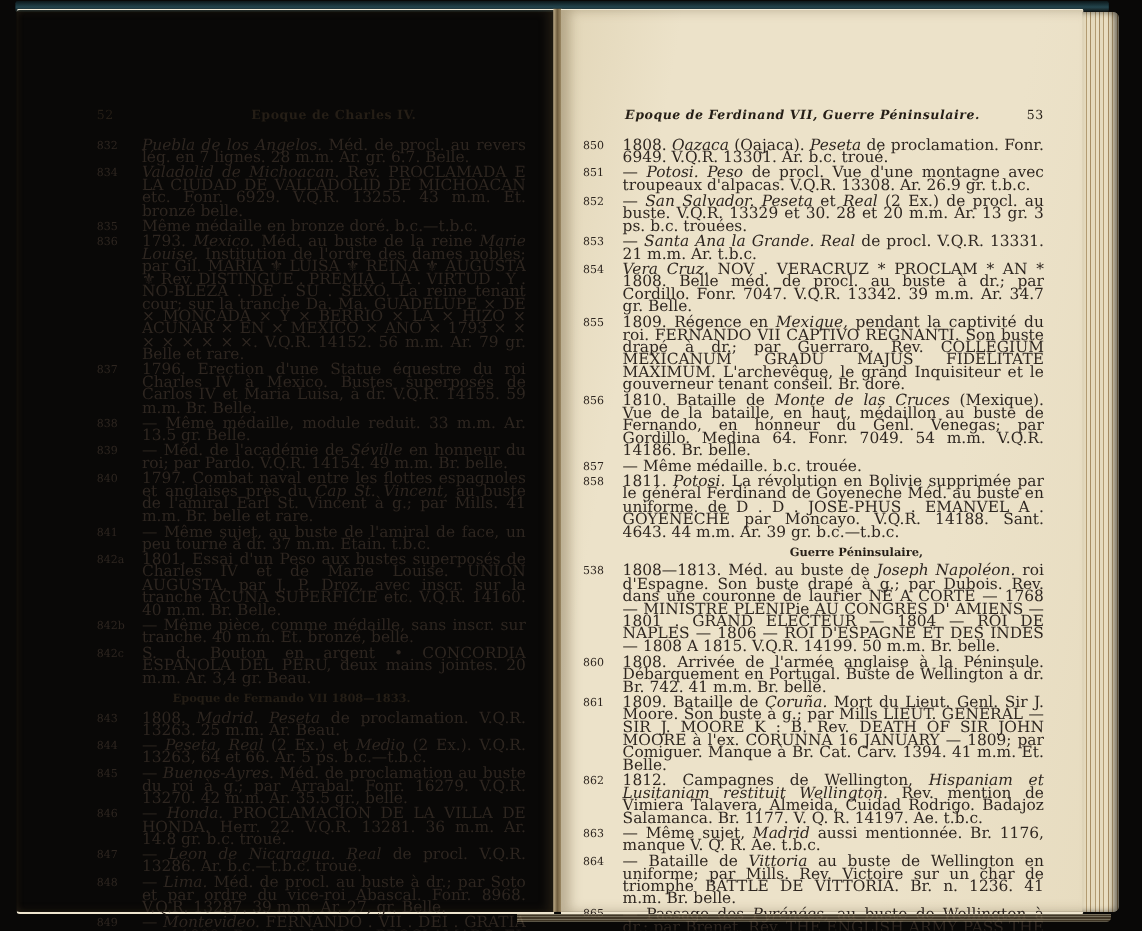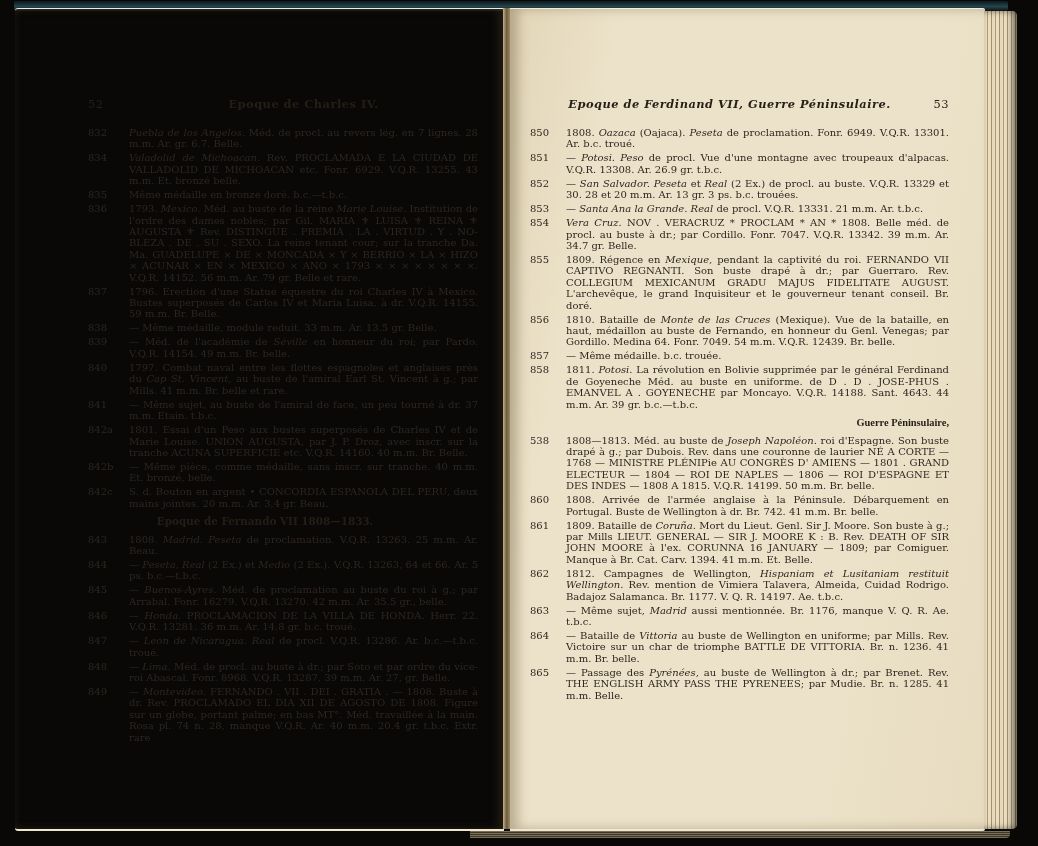--- a/index.html
+++ b/index.html
@@ -69,28 +69,28 @@
   .page.right .phead .pnum  { width:34px; text-align:right; font-weight:normal; }
 
   .entry { display:flex; margin-bottom:2.6px; }
   .entry .num {
     width:41px; flex-shrink:0;
     font-size:10px; line-height:11.4px; color:#2e2620;
   }
   .page.right .entry .num { width:36px; }
   .entry .txt {
     flex:1; text-align:justify;
-    font-size:10px; line-height:11.4px; color:#2e2620;
+    font-size:14px; line-height:11.4px; color:#2e2620;
   }
   .sect-head {
     font-weight:bold; font-size:10.4px; line-height:11.4px;
     color:#251e16; margin:7px 0 6px;
   }
   .page.left  .sect-head { text-align:center; padding-right:36px; }
-  .page.right .sect-head { text-align:right; padding-left:78px;font-family:Liberation Serif, serif; }
+  .page.right .sect-head { text-align:center; padding-left:78px; }
 </style>
 </head>
 <body>
 
 <div class="stage">
   <div class="top-edge"></div>
 
   <div class="page left">
     <div class="inner">
       <div class="phead">
@@ -203,25 +203,25 @@
           <div class="entry">
             <span class="num">853</span>
             <span class="txt"><span>— </span><i>Santa Ana la Grande.</i><span> </span><i>Real</i><span> de procl. V.Q.R. 13331. 21 m.m. Ar. t.b.c.</span></span>
           </div>
           <div class="entry">
             <span class="num">854</span>
             <span class="txt"><i>Vera Cruz.</i><span> NOV . VERACRUZ * PROCLAM * AN * 1808. Belle méd. de procl. au buste à dr.; par Cordillo. Fonr. 7047. V.Q.R. 13342. 39 m.m. Ar. 34.7 gr. Belle.</span></span>
           </div>
           <div class="entry">
             <span class="num">855</span>
-            <span class="txt"><span>1809. Régence en </span><i>Mexique,</i><span> pendant la captivité du roi. FERNANDO VII CAPTIVO REGNANTI. Son buste drapé à dr.; par Guerraro. Rev. COLLEGIUM MEXICANUM GRADU MAJUS FIDELITATE AUGUST. L'archevêque, le grand Inquisiteur et le gouverneur tenant conseil. Br. doré.</span></span>
+            <span class="txt"><span>1809. Régence en </span><i>Mexique,</i><span> pendant la captivité du roi. FERNANDO VII CAPTIVO REGNANTI. Son buste drapé à dr.; par Guerraro. Rev. COLLEGIUM MEXICANUM GRADU MAJUS FIDELITATE MAXIMUM. L'archevêque, le grand Inquisiteur et le gouverneur tenant conseil. Br. doré.</span></span>
           </div>
           <div class="entry">
             <span class="num">856</span>
-            <span class="txt"><span>1810. Bataille de </span><i>Monte de las Cruces</i><span> (Mexique). Vue de la bataille, en haut, médaillon au buste de Fernando, en honneur du Genl. Venegas; par Gordillo. Medina 64. Fonr. 7049. 54 m.m. V.Q.R. 12439. Br. belle.</span></span>
+            <span class="txt"><span>1810. Bataille de </span><i>Monte de las Cruces</i><span> (Mexique). Vue de la bataille, en haut, médaillon au buste de Fernando, en honneur du Genl. Venegas; par Gordillo. Medina 64. Fonr. 7049. 54 m.m. V.Q.R. 14186. Br. belle.</span></span>
           </div>
           <div class="entry">
             <span class="num">857</span>
             <span class="txt"><span>— Même médaille. b.c. trouée.</span></span>
           </div>
           <div class="entry">
             <span class="num">858</span>
             <span class="txt"><span>1811. </span><i>Potosi.</i><span> La révolution en Bolivie supprimée par le général Ferdinand de Goyeneche Méd. au buste en uniforme. de D . D . JOSE-PHUS . EMANVEL A . GOYENECHE par Moncayo. V.Q.R. 14188. Sant. 4643. 44 m.m. Ar. 39 gr. b.c.—t.b.c.</span></span>
           </div>
           <div class="sect-head">Guerre Péninsulaire,</div>

